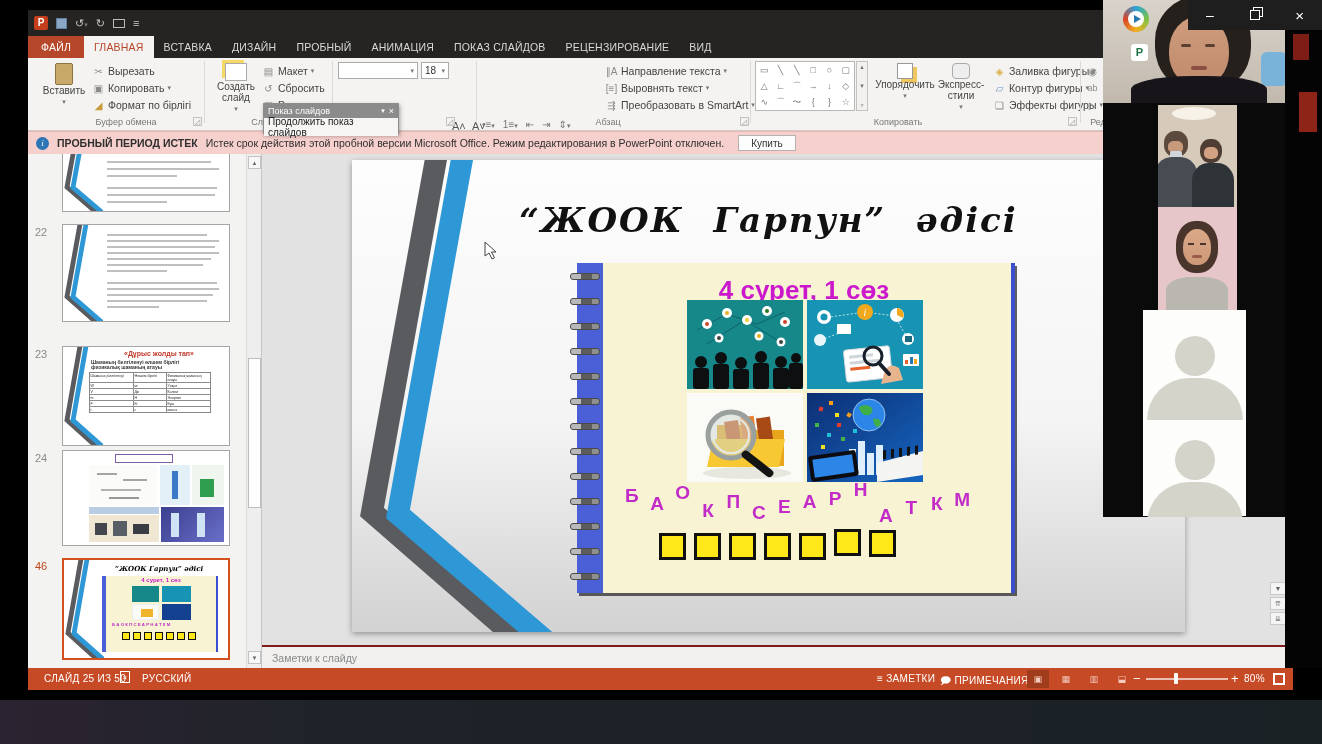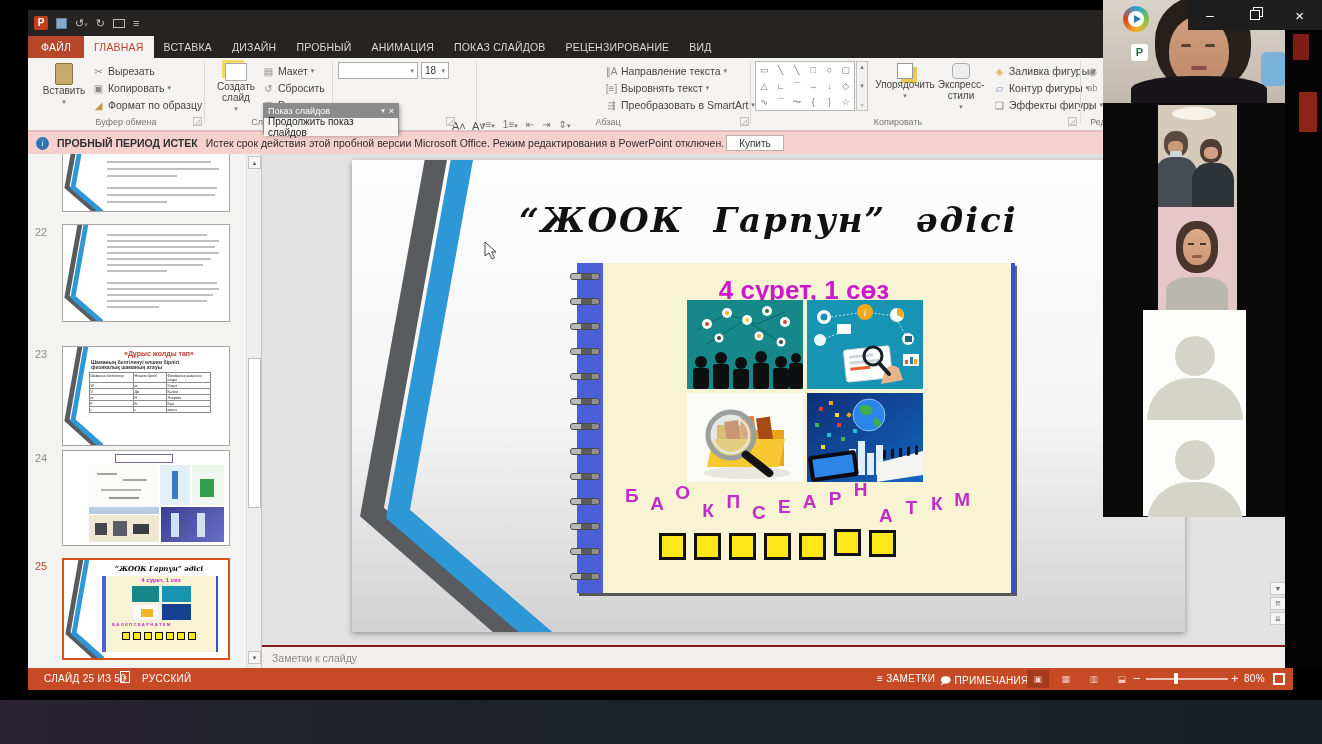--- a/index.html
+++ b/index.html
@@ -36,21 +36,21 @@
 
 #popup{left:263px;top:103px;width:136px;height:31px;z-index:50;box-shadow:1px 2px 4px rgba(0,0,0,.35);border:1px solid #8c8c8c;background:#f6f5f4}
 #popup .ttl{height:14px;background:#8b8b8b;color:#fff;font-size:9px;display:flex;align-items:center;padding:0 4px;gap:4px}
 #popup .ttl .sp{flex:1}
 #popup .itm{height:18px;font-size:10px;color:#222;display:flex;align-items:center;padding:0 4px;background:#f6f5f4}
 
 #trialbar{left:28px;top:131px;width:1264px;height:23px;background:#f6d0cd;border-top:1px solid #e9b7b3;
   display:flex;align-items:center;font-size:10.5px;color:#2e2e2e}
 #trial-icon{width:13px;height:13px;border-radius:50%;background:#2e75b5;color:#fff;font-size:9px;line-height:13px;
   text-align:center;font-family:"Liberation Serif",serif;font-style:italic;margin:0 8px 0 8px;flex:none}
-#buy-btn{margin-left:2px;background:#fdfdfd;border:1px solid #b4b2b0;font-size:10px;color:#333;
+#buy-btn{margin-left:14px;background:#fdfdfd;border:1px solid #b4b2b0;font-size:10px;color:#333;
   padding:1px 12px;height:16px;line-height:13px}
 
 #thumbpanel{left:28px;top:154px;width:234px;height:514px;background:#f3f3f2;border-right:1px solid #c6c4c2;overflow:hidden}
 .thumb{position:absolute;left:34px;width:168px;background:#fff;border:1px solid #a5a5a5;overflow:hidden}
 .thumb.sel{border:2px solid #d4501e}
 .tnum{position:absolute;left:7px;font-size:11px;color:#8a8a8a}
 .tnum.sel{color:#c0451c;}
 .minichev{position:absolute;left:0;top:0;height:100%;width:40px}
 .tline{position:absolute;height:2px;background:#a9a9a9;opacity:.75}
 .scrolltrack{position:absolute;left:218px;top:0;width:16px;height:514px;background:#efeeee;border-left:1px solid #ddd}
@@ -150,21 +150,21 @@
       <span class="glyph">✂</span>
       <span>Вырезать</span>
     </div>
   <div class="rbtn-s" style="left:64px;top:22px">
       <span class="glyph">▣</span>
       <span>Копировать</span>
       <span class="dd">▾</span>
     </div>
   <div class="rbtn-s" style="left:64px;top:39px">
       <span class="glyph" style="color:#c79a3d">◢</span>
-      <span>Формат по образцу</span>
+      <span>Формат по бірлігі</span>
     </div>
   <div class="grplabel" style="left:8px;width:180px">Буфер обмена</div>
   <div class="launcher" style="left:165px">◿</div>
   <div class="vsep" style="left:176px"></div>
 
   <div class="rbtn-b" style="left:180px">
     <span class="bigico" style="width:22px;height:18px;background:#fff;border:1px solid #aaa;display:block;box-shadow:-3px -3px 0 #f6d865"></span>
     <span>Создать слайд</span>
       <span class="dd">▾</span>
   </div>
@@ -409,21 +409,21 @@
       <div class="ab" style="left:6px;top:8px;width:12px;height:12px;background:#44484e"></div>
       <div class="ab" style="left:24px;top:6px;width:14px;height:15px;background:#5a5e66"></div>
       <div class="ab" style="left:44px;top:9px;width:16px;height:10px;background:#3a3e44"></div>
     </div>
     <div class="ab" style="left:98px;top:56px;width:63px;height:35px;background:linear-gradient(135deg,#3b3f8f,#6a6fc9)">
       <div class="ab" style="left:10px;top:6px;width:8px;height:24px;background:#cfe3f5"></div>
       <div class="ab" style="left:36px;top:6px;width:8px;height:24px;background:#cfe3f5"></div>
     </div>
   </div>
 
-  <div class="tnum sel" style="top:406px">25</div>
+  <div class="tnum sel" style="top:406px">46</div>
   <div class="thumb sel" style="top:404px;height:102px">
     <svg class="minichev" viewBox="0 0 200 472" preserveAspectRatio="none">
       <polyline points="86,-10 20,352 172,484" stroke="#595b5e" stroke-width="24" fill="none"></polyline>
       <polyline points="116,-10 50,354 202,484" stroke="#2e97d6" stroke-width="24" fill="none"></polyline>
     </svg>
     <div class="ab" style="left:32px;top:4px;width:126px;text-align:center;font-size:7px;font-weight:bold;font-style:italic;font-family:'DejaVu Serif',serif">“ЖООК Гарпун” әдісі</div>
     <div class="ab" style="left:38px;top:16px;width:116px;height:76px;background:#f8f3d3;border-left:4px solid #4b5fd6;border-right:2px solid #3b4fd0">
       <div class="ab" style="left:0;top:1px;width:100%;text-align:center;font-size:6px;font-weight:bold;color:#cc18cc">4 сурет, 1 сөз</div>
       <div class="ab" style="left:26px;top:10px;width:27px;height:16px;background:#17888a"></div>
       <div class="ab" style="left:56px;top:10px;width:29px;height:16px;background:#1794b4"></div>

